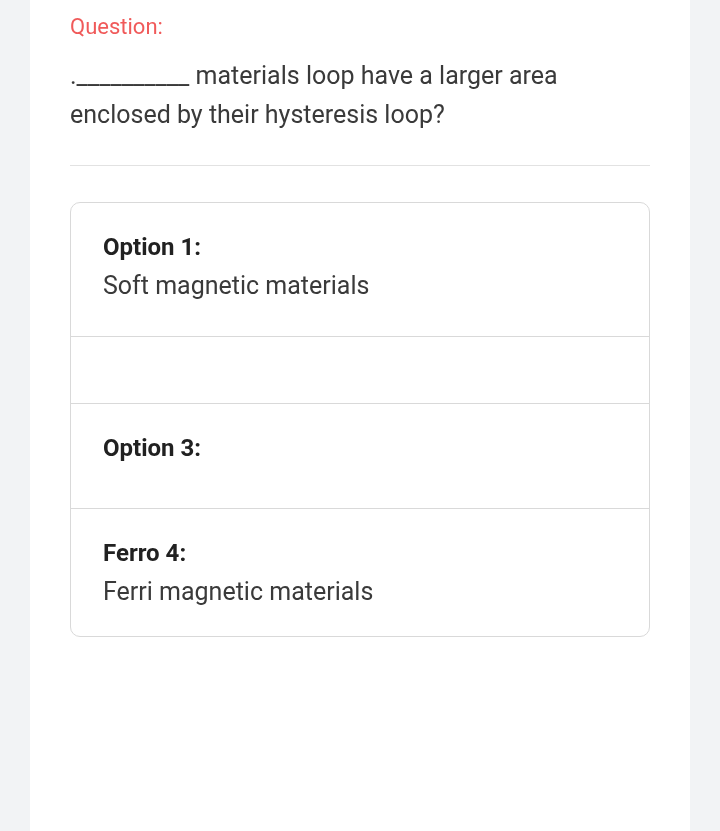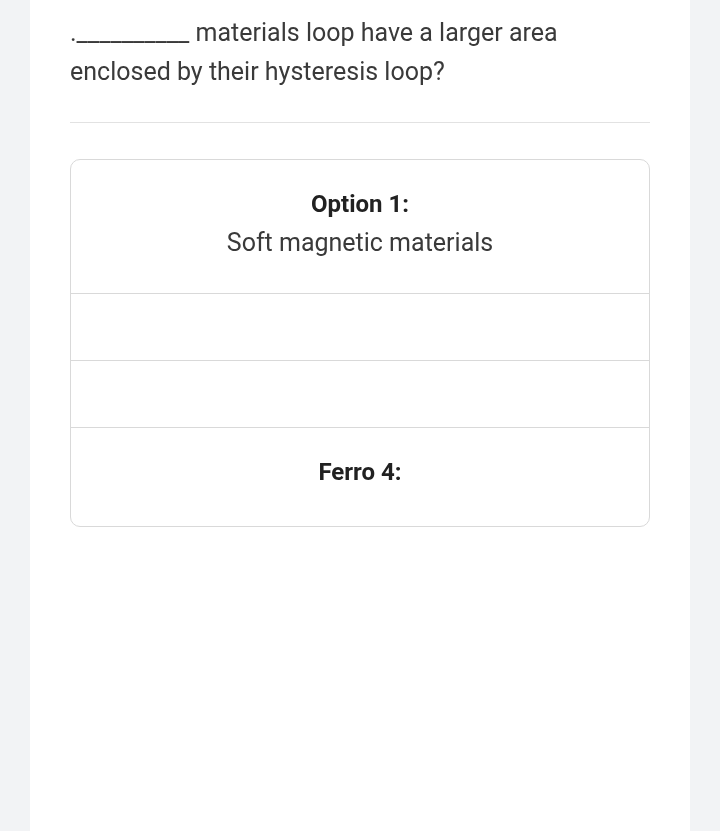--- a/index.html
+++ b/index.html
@@ -39,21 +39,20 @@
     }
     .options-container {
       border: 1px solid #d9d9d9;
       border-radius: 10px;
       overflow: hidden;
     }
     .option {
       padding: 30px 32px 36px 32px;
       border-bottom: 1px solid #d9d9d9;
       cursor: pointer;
-      text-align: center;
     }
     .option:last-child {
       border-bottom: none;
       padding-bottom: 30px;
     }
     .option-label {
       color: #212121;
       font-size: 24px;
       font-weight: 700;
       margin-bottom: 10px;
@@ -61,28 +60,31 @@
     .option-text {
       color: #3a3a3a;
       font-size: 25px;
       font-weight: 400;
     }
   </style>
 </head>
 <body>
 
 <div class="card">
+  <div class="question-label">Question:</div>
   <div class="question-text">.__________ materials loop have a larger area enclosed by  their hysteresis loop?</div>
   <hr class="divider">
   <div class="options-container">
     <div class="option">
       <div class="option-label">Option 1:</div>
       <div class="option-text">Soft magnetic materials</div>
     </div>
     <div class="option">
     </div>
     <div class="option">
+      <div class="option-label">Option 3:</div>
     </div>
     <div class="option">
       <div class="option-label">Ferro 4:</div>
+      <div class="option-text">Ferri magnetic  materials</div>
     </div>
   </div>
 </div>
 
 </body></html>

